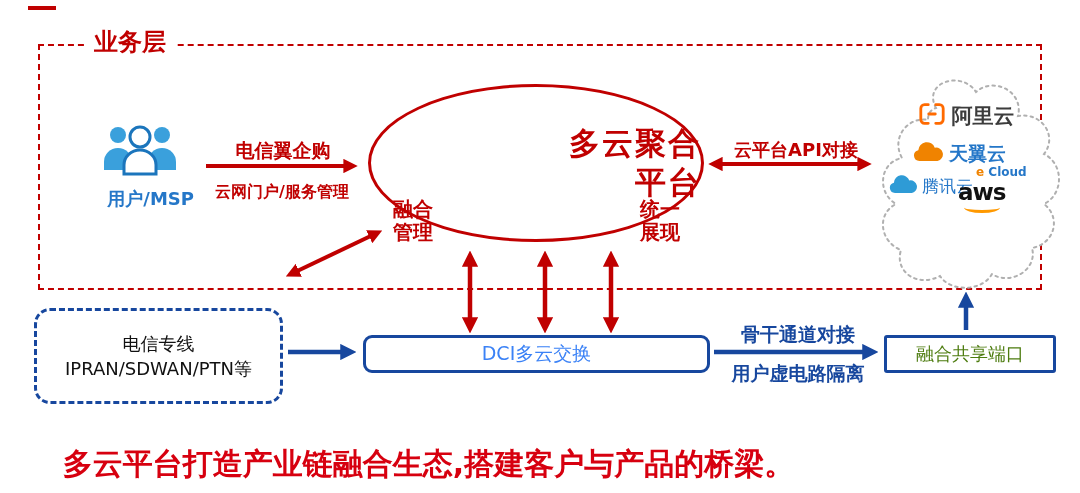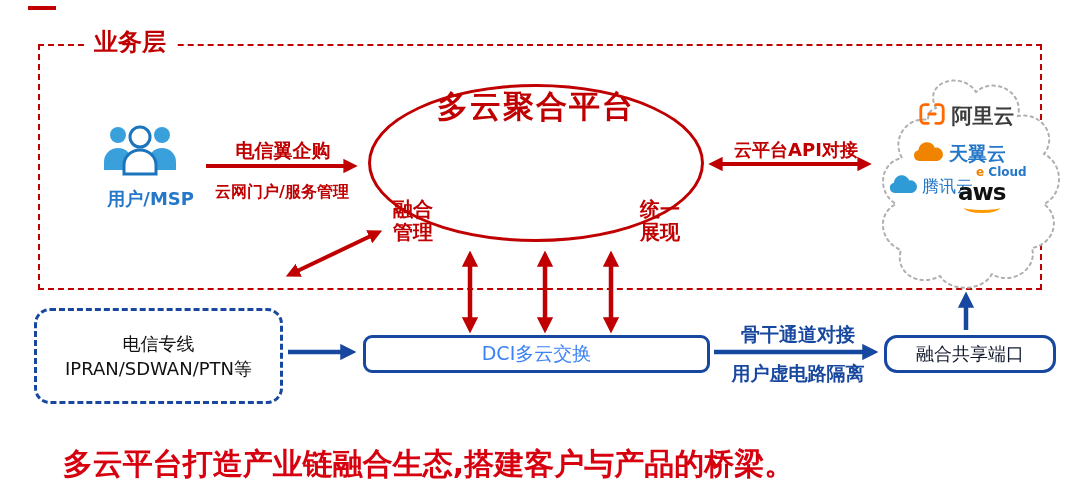--- a/index.html
+++ b/index.html
@@ -33,21 +33,21 @@
   
   .lbl-red { color: var(--accent-red, #c00000); font-weight: bold; z-index: 3; }
   .lbl-purchase { left: 218px; top: 138px; width: 130px; text-align: center; font-size: 19px; }
   .lbl-portal   { left: 196px; top: 182px; width: 172px; text-align: center; font-size: 16px; }
   .lbl-api      { left: 725px; top: 138px; width: 142px; text-align: center; font-size: 18px; }
 
   
   .ellipse { left: 368px; top: 84px; width: 336px; height: 158px;
     border: 3px solid var(--accent-red, #c00000); border-radius: 50%;
     background: #fff; z-index: 2;
-    display: flex; flex-direction: row; align-items: flex-start; justify-content: center; }
+    display: flex; flex-direction: column; align-items: flex-end; justify-content: center; }
   .ellipse .title-line { font-size: 31px; font-weight: bold; letter-spacing: 2px;
     color: var(--accent-red, #c00000); line-height: 1.25; }
 
   .side-tag { width: 62px; text-align: center; font-size: 20px; font-weight: bold;
     line-height: 1.15; color: var(--accent-red, #c00000); z-index: 3; }
   .tag-fusion  { left: 382px; top: 198px; }
   .tag-unified { left: 629px; top: 198px; }
 
   
   .cloud-shape { left: 866px; top: 64px; z-index: 2; }
@@ -70,23 +70,23 @@
   .leased-box { left: 34px; top: 308px; width: 249px; height: 96px;
     border: 3px dashed var(--accent-blue, #17479e); border-radius: 16px;
     display: flex; flex-direction: column; align-items: center; justify-content: center;
     gap: 1px; z-index: 3; background: #fff; }
   .leased-box div { font-size: 18px; color: #111; font-weight: 500; }
   .dci-box { left: 363px; top: 335px; width: 347px; height: 38px;
     border: 3px solid var(--accent-blue, #17479e); border-radius: 9px;
     display: flex; align-items: center; justify-content: center;
     font-size: 19px; color: #3b82f6; font-weight: 500; z-index: 3; background: #fff; }
   .port-box { left: 884px; top: 335px; width: 172px; height: 38px;
-    border: 3px solid var(--accent-blue, #17479e); border-radius: 13px;
+    border: 3px solid var(--accent-blue, #17479e); border-radius: 3px;
     display: flex; align-items: center; justify-content: center;
-    font-size: 18px; color: #0f172a; font-weight: 500; z-index: 3; background: #fff; }
+    font-size: 18px; color: #4d7c0f; font-weight: 500; z-index: 3; background: #fff; }
 
   .lbl-blue { color: var(--accent-blue, #17479e); font-weight: bold; z-index: 3; }
   .lbl-backbone  { left: 716px; top: 322px; width: 164px; text-align: center; font-size: 19px; }
   .lbl-isolation { left: 708px; top: 361px; width: 180px; text-align: center; font-size: 19px; }
 
   
   .footer { left: 0; top: 444px; width: 857px; text-align: center;
     font-size: 30px; font-weight: bold; color: var(--footer-red, #d7000f); z-index: 3; }
 
   

